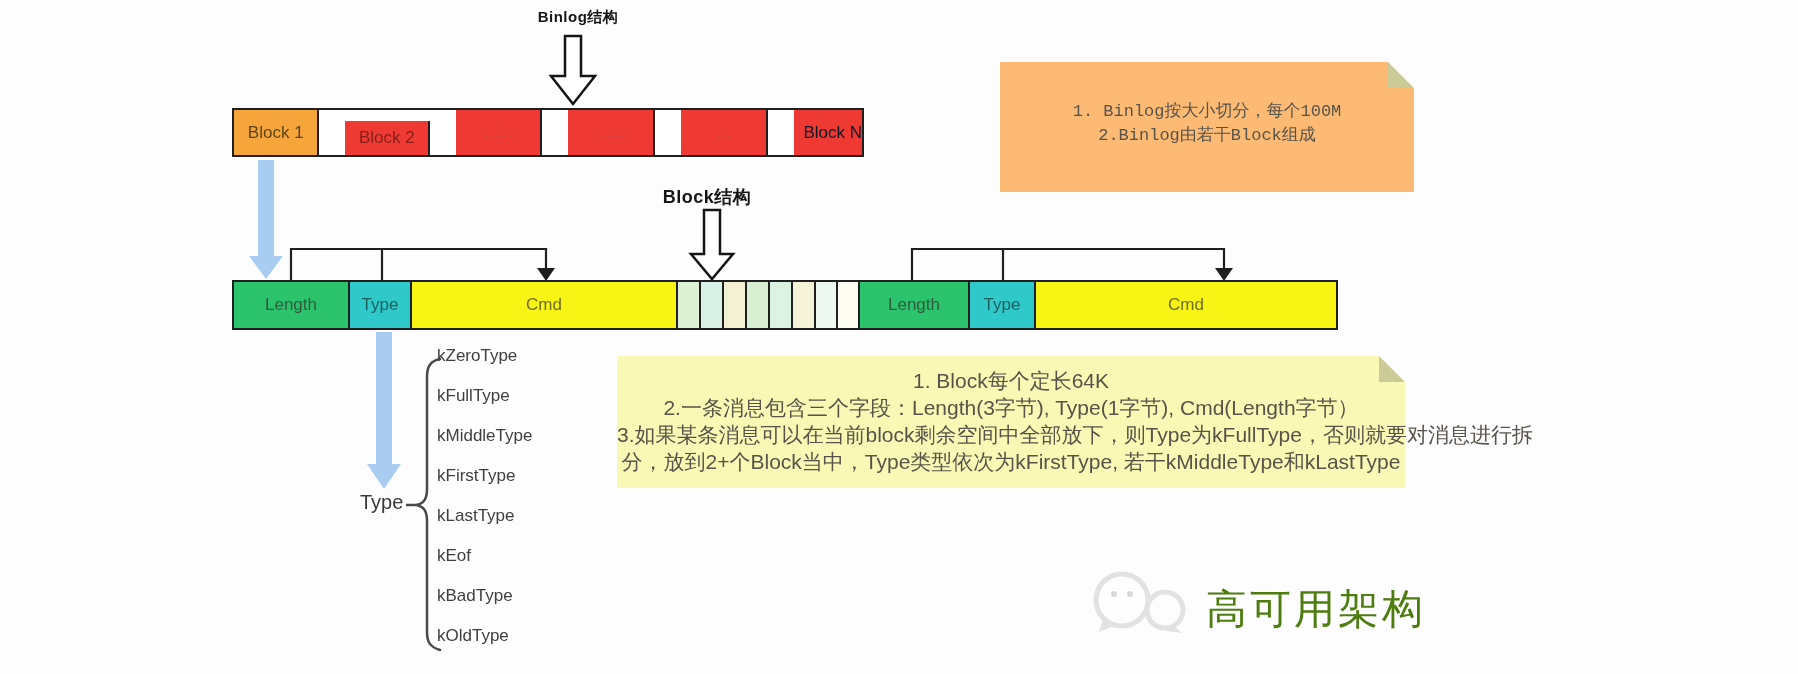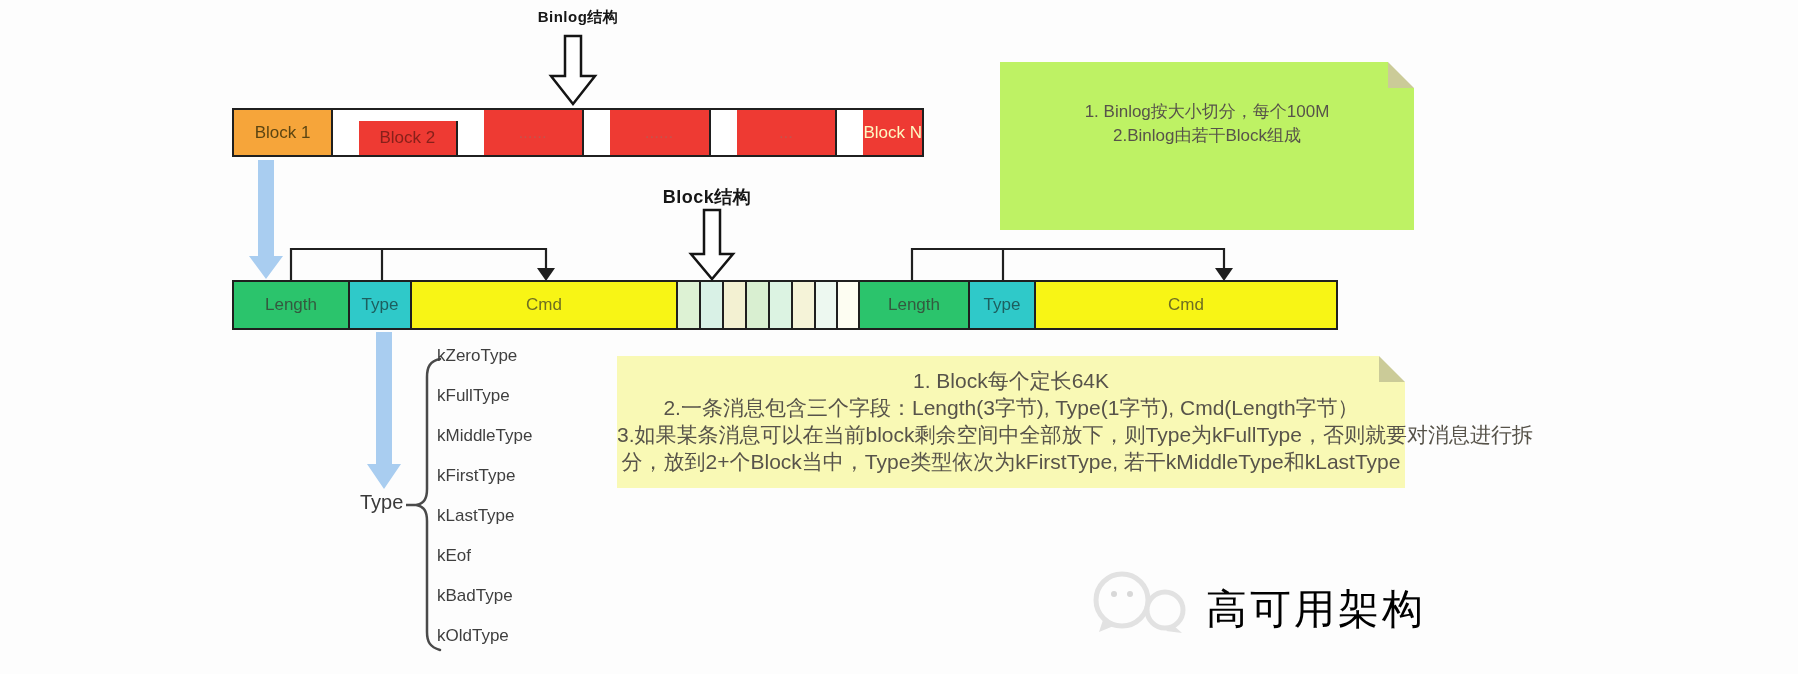--- a/index.html
+++ b/index.html
@@ -18,39 +18,39 @@
               border-width:0 26px 26px 0;}
   .note .ln{white-space:nowrap;}
   #note1 .ln{font-size:17px;line-height:24px;}
   #note2 .ln{font-size:21px;line-height:27px;}
   
   #type-items{position:absolute;left:437px;top:346px;height:300px;display:flex;
               flex-direction:column;justify-content:space-between;}
   #type-items .it{font-size:17px;color:#3f3f3f;}
   #type-label{position:absolute;left:360px;top:491px;font-size:20px;color:#3a3a3a;}
   
-  #watermark-text{position:absolute;left:1206px;top:582px;font-size:41px;color:#000000;
+  #watermark-text{position:absolute;left:1206px;top:582px;font-size:41px;color:#4d7c0f;
                   letter-spacing:3px;white-space:nowrap;}
   svg{position:absolute;left:0;top:0;}
 </style>
 </head>
 <body>
 
 <div id="canvas">
 
   <div class="abs ttl" style="left:498px;top:8px;width:160px;">Binlog结构</div>
   <div class="abs ttl" style="left:637px;top:185px;width:140px;font-size:18px;">Block结构</div>
 
-  <div class="row" style="left:232px;top:108px;width:692px;height:49px;gap:26px;">
+  <div class="row" style="left:232px;top:108px;width:632px;height:49px;gap:26px;">
     <div class="cell" style="width: 114px; background: rgb(246, 165, 58); color: rgb(92, 69, 18);">Block 1</div>
     <div class="cell" style="width: 113px; background: rgb(238, 58, 51); color: rgb(135, 32, 26); margin-top: 11px;">Block 2</div>
     <div class="cell" style="width: 115px; background: rgb(238, 58, 51); color: rgb(196, 84, 76);">......</div>
     <div class="cell" style="width: 116px; background: rgb(238, 58, 51); color: rgb(196, 84, 76);">......</div>
     <div class="cell" style="width: 116px; background: rgb(238, 58, 51); color: rgb(196, 84, 76);">...</div>
-    <div class="cell" style="flex: 1 1 0%; background: rgb(238, 58, 51); color: #fef9c3;">Block N</div>
+    <div class="cell" style="flex: 1 1 0%; background: rgb(238, 58, 51); color: #0f172a; padding-left: 9px;">Block N</div>
   </div>
 
   <div class="row" style="left:232px;top:280px;width:1106px;height:50px;">
     <div class="cell" style="width: 116px; background: rgb(43, 196, 108); color: rgb(52, 89, 63);">Length</div>
     <div class="cell" style="width: 62px; background: rgb(47, 201, 201); color: rgb(29, 95, 95);">Type</div>
     <div class="cell" style="width: 266px; background: rgb(248, 245, 21); color: rgb(110, 110, 34);">Cmd</div>
     <div class="cell" style="width: 23px; background: rgb(221, 242, 212);"></div>
     <div class="cell" style="width: 23px; background: rgb(217, 241, 230);"></div>
     <div class="cell" style="width: 23px; background: rgb(243, 241, 210);"></div>
     <div class="cell" style="width: 23px; background: rgb(217, 239, 209);"></div>
@@ -103,21 +103,21 @@
     <div class="it">kFullType</div>
     <div class="it">kMiddleType</div>
     <div class="it">kFirstType</div>
     <div class="it">kLastType</div>
     <div class="it">kEof</div>
     <div class="it">kBadType</div>
     <div class="it">kOldType</div>
   </div>
   <div id="type-label">Type</div>
 
-  <div class="note" id="note1" style="left: 1000px; top: 62px; width: 414px; height: 168px; padding-top: 38px; background: #bef264; color: rgb(87, 83, 74);">
+  <div class="note" id="note1" style="left: 1000px; top: 62px; width: 414px; height: 130px; padding-top: 38px; background: #fdba74; color: rgb(87, 83, 74); font-family: Liberation Mono, monospace;">
     <div class="fold" style="border-color:#fdfdfd #fdfdfd #cbcb98 #cbcb98;"></div>
     <div class="ln">1. Binlog按大小切分，每个100M</div>
     <div class="ln">2.Binlog由若干Block组成</div>
   </div>
 
   <div class="note" id="note2" style="left: 617px; top: 356px; width: 788px; height: 132px; padding-top: 11px; background: rgb(249, 249, 181); color: rgb(87, 83, 74);">
     <div class="fold" style="border-color:#fdfdfd #fdfdfd #cbcb98 #cbcb98;"></div>
     <div class="ln">1. Block每个定长64K</div>
     <div class="ln">2.一条消息包含三个字段：Length(3字节), Type(1字节), Cmd(Length字节）</div>
     <div class="ln">3.如果某条消息可以在当前block剩余空间中全部放下，则Type为kFullType，否则就要对消息进行拆</div>

